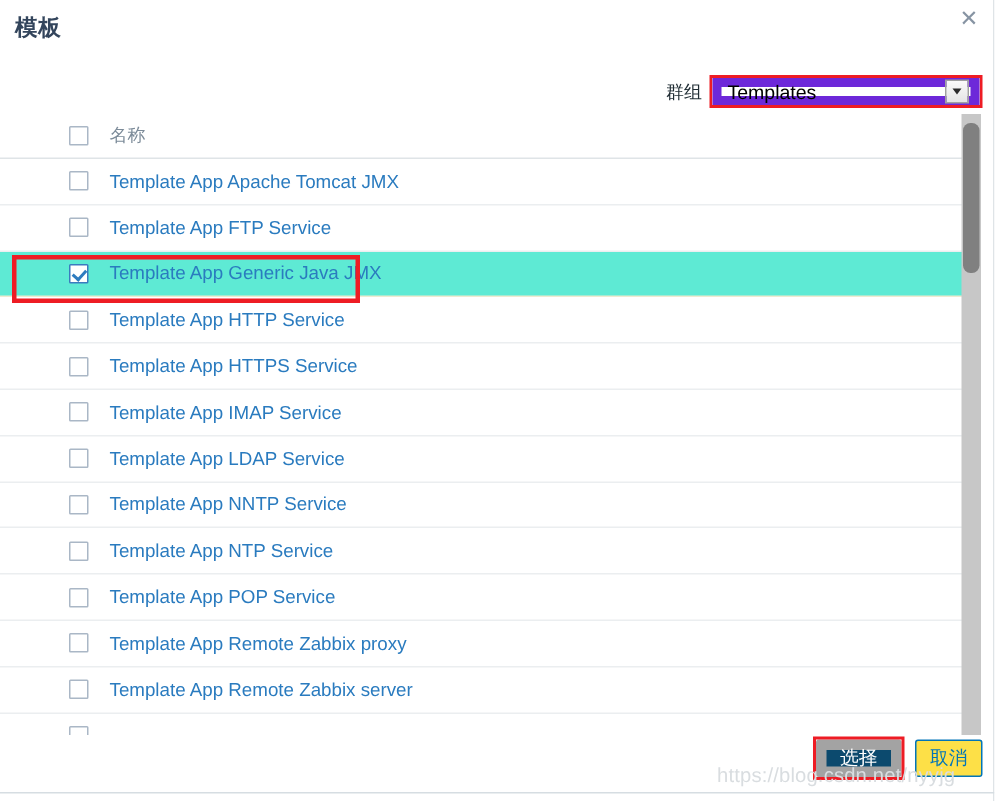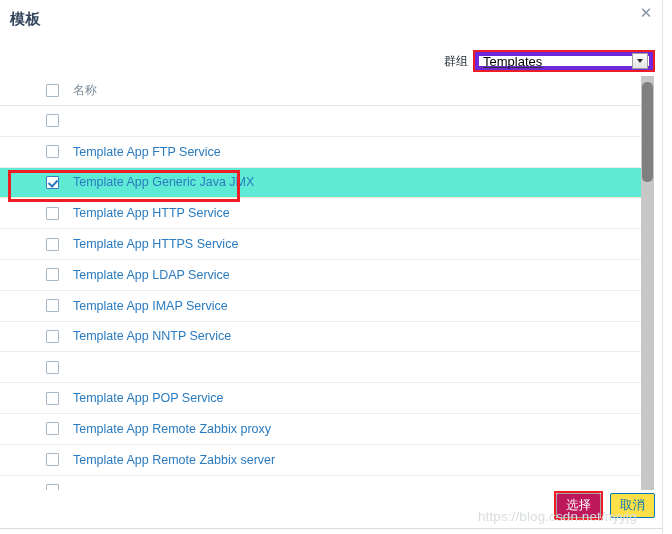--- a/index.html
+++ b/index.html
@@ -82,24 +82,23 @@
     border: 2px solid #ee1c24;
     box-sizing: border-box;
   }
   .select-box {
     position: absolute;
     left: 0; top: 0;
     width: 178px;
     height: 18px;
     box-sizing: border-box;
     background: #ffffff;
-    border: 4px solid #6d28d9;
-    display: flex;
-    align-items: center;
-    text-decoration: underline;
+    border: 6px solid #6d28d9;
+    display: flex;
+    align-items: center;
   }
   .select-value {
     font-size: 13px;
     color: #000000;
     padding-left: 4px;
     flex: 1;
     white-space: nowrap;
     overflow: hidden;
   }
   .select-arrow-btn {
@@ -256,23 +255,23 @@
     font-family: "Liberation Sans", "DejaVu Sans", sans-serif;
     display: flex;
     align-items: center;
     justify-content: center;
     box-sizing: border-box;
     cursor: pointer;
     border-radius: 2px;
     user-select: none;
   }
   .btn-primary {
-    background: #be185d;
+    background: #0c4a6e;
     color: #ffffff;
-    border: 1px solid #a3a3a3;
+    border: 7px solid #a3a3a3;
   }
   .btn-secondary {
     background: #fde047;
     color: #0275b8;
     border: 1px solid #0275b8;
   }
   .btn-primary-wrap {
     position: relative;
     display: inline-block;
   }
@@ -336,20 +335,21 @@
       <div class="row header-row">
         <div class="cb-cell">
           <span class="cbx"></span>
         </div>
         <span class="hdr-text">名称</span>
       </div>
     <div class="row">
           <div class="cb-cell">
             <span class="cbx"></span>
           </div>
+          <a class="tpl-link">Template App Apache Tomcat JMX</a>
         </div>
         <div class="row">
           <div class="cb-cell">
             <span class="cbx"></span>
           </div>
           <a class="tpl-link">Template App FTP Service</a>
         </div>
         <div class="row selected">
           <div class="cb-cell">
             <span class="cbx checked"></span>
@@ -365,38 +365,39 @@
         <div class="row">
           <div class="cb-cell">
             <span class="cbx"></span>
           </div>
           <a class="tpl-link">Template App HTTPS Service</a>
         </div>
         <div class="row">
           <div class="cb-cell">
             <span class="cbx"></span>
           </div>
+          <a class="tpl-link">Template App IMAP Service</a>
+        </div>
+        <div class="row">
+          <div class="cb-cell">
+            <span class="cbx"></span>
+          </div>
           <a class="tpl-link">Template App LDAP Service</a>
         </div>
         <div class="row">
           <div class="cb-cell">
             <span class="cbx"></span>
           </div>
-          <a class="tpl-link">Template App IMAP Service</a>
-        </div>
-        <div class="row">
-          <div class="cb-cell">
-            <span class="cbx"></span>
-          </div>
           <a class="tpl-link">Template App NNTP Service</a>
         </div>
         <div class="row">
           <div class="cb-cell">
             <span class="cbx"></span>
           </div>
+          <a class="tpl-link">Template App NTP Service</a>
         </div>
         <div class="row">
           <div class="cb-cell">
             <span class="cbx"></span>
           </div>
           <a class="tpl-link">Template App POP Service</a>
         </div>
         <div class="row">
           <div class="cb-cell">
             <span class="cbx"></span>

